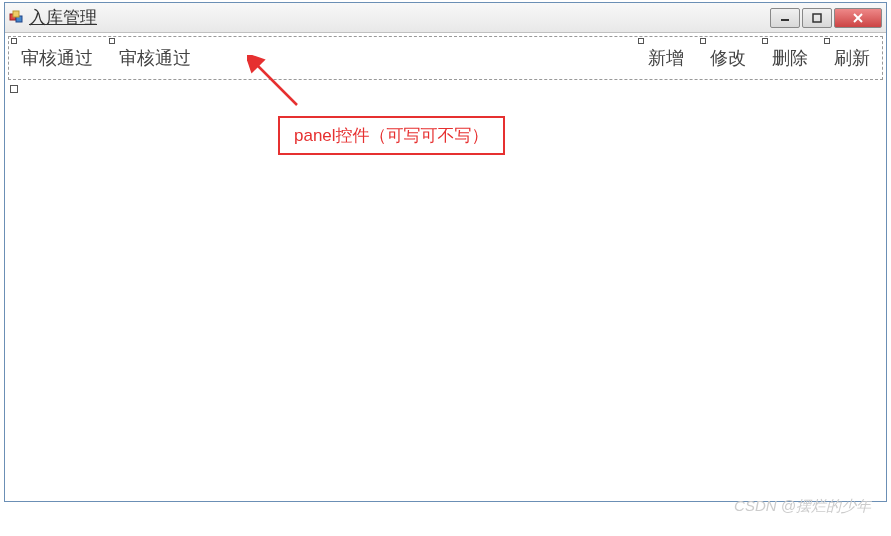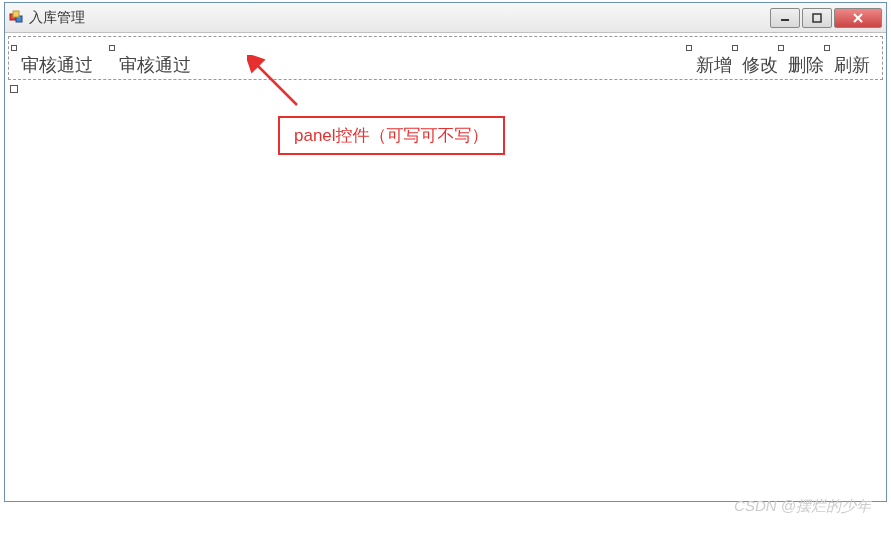--- a/index.html
+++ b/index.html
@@ -32,23 +32,24 @@
       align-items: center;
       padding: 0 4px;
       position: relative;
     }
     .title-icon {
       width: 16px;
       height: 16px;
       margin-right: 4px;
     }
     .title-text {
-      font-size: 14px;
+      font-size: 17px;
       color: #333;
       flex: 1;
+      text-decoration: underline;
     }
     .window-controls {
       display: flex;
       gap: 2px;
     }
     .win-btn {
       width: 30px;
       height: 20px;
       border: 1px solid #888;
       border-radius: 2px;
@@ -67,31 +68,31 @@
     .win-close {
       background: linear-gradient(to bottom, #e88, #c44);
       color: #fff;
       width: 48px;
     }
     .toolbar-panel {
       height: 44px;
       border: 1px dashed #999;
       margin: 3px;
       display: flex;
-      align-items: flex-end;
+      align-items: center;
       padding: 0 8px;
       position: relative;
     }
     .toolbar-left {
       display: flex;
       gap: 18px;
     }
     .toolbar-right {
       display: flex;
-      gap: 2px;
+      gap: 18px;
       margin-left: auto;
     }
     .tool-btn {
       font-size: 18px;
       color: #444;
       cursor: pointer;
       position: relative;
       padding: 2px 4px;
     }
     .tool-btn .handle {

